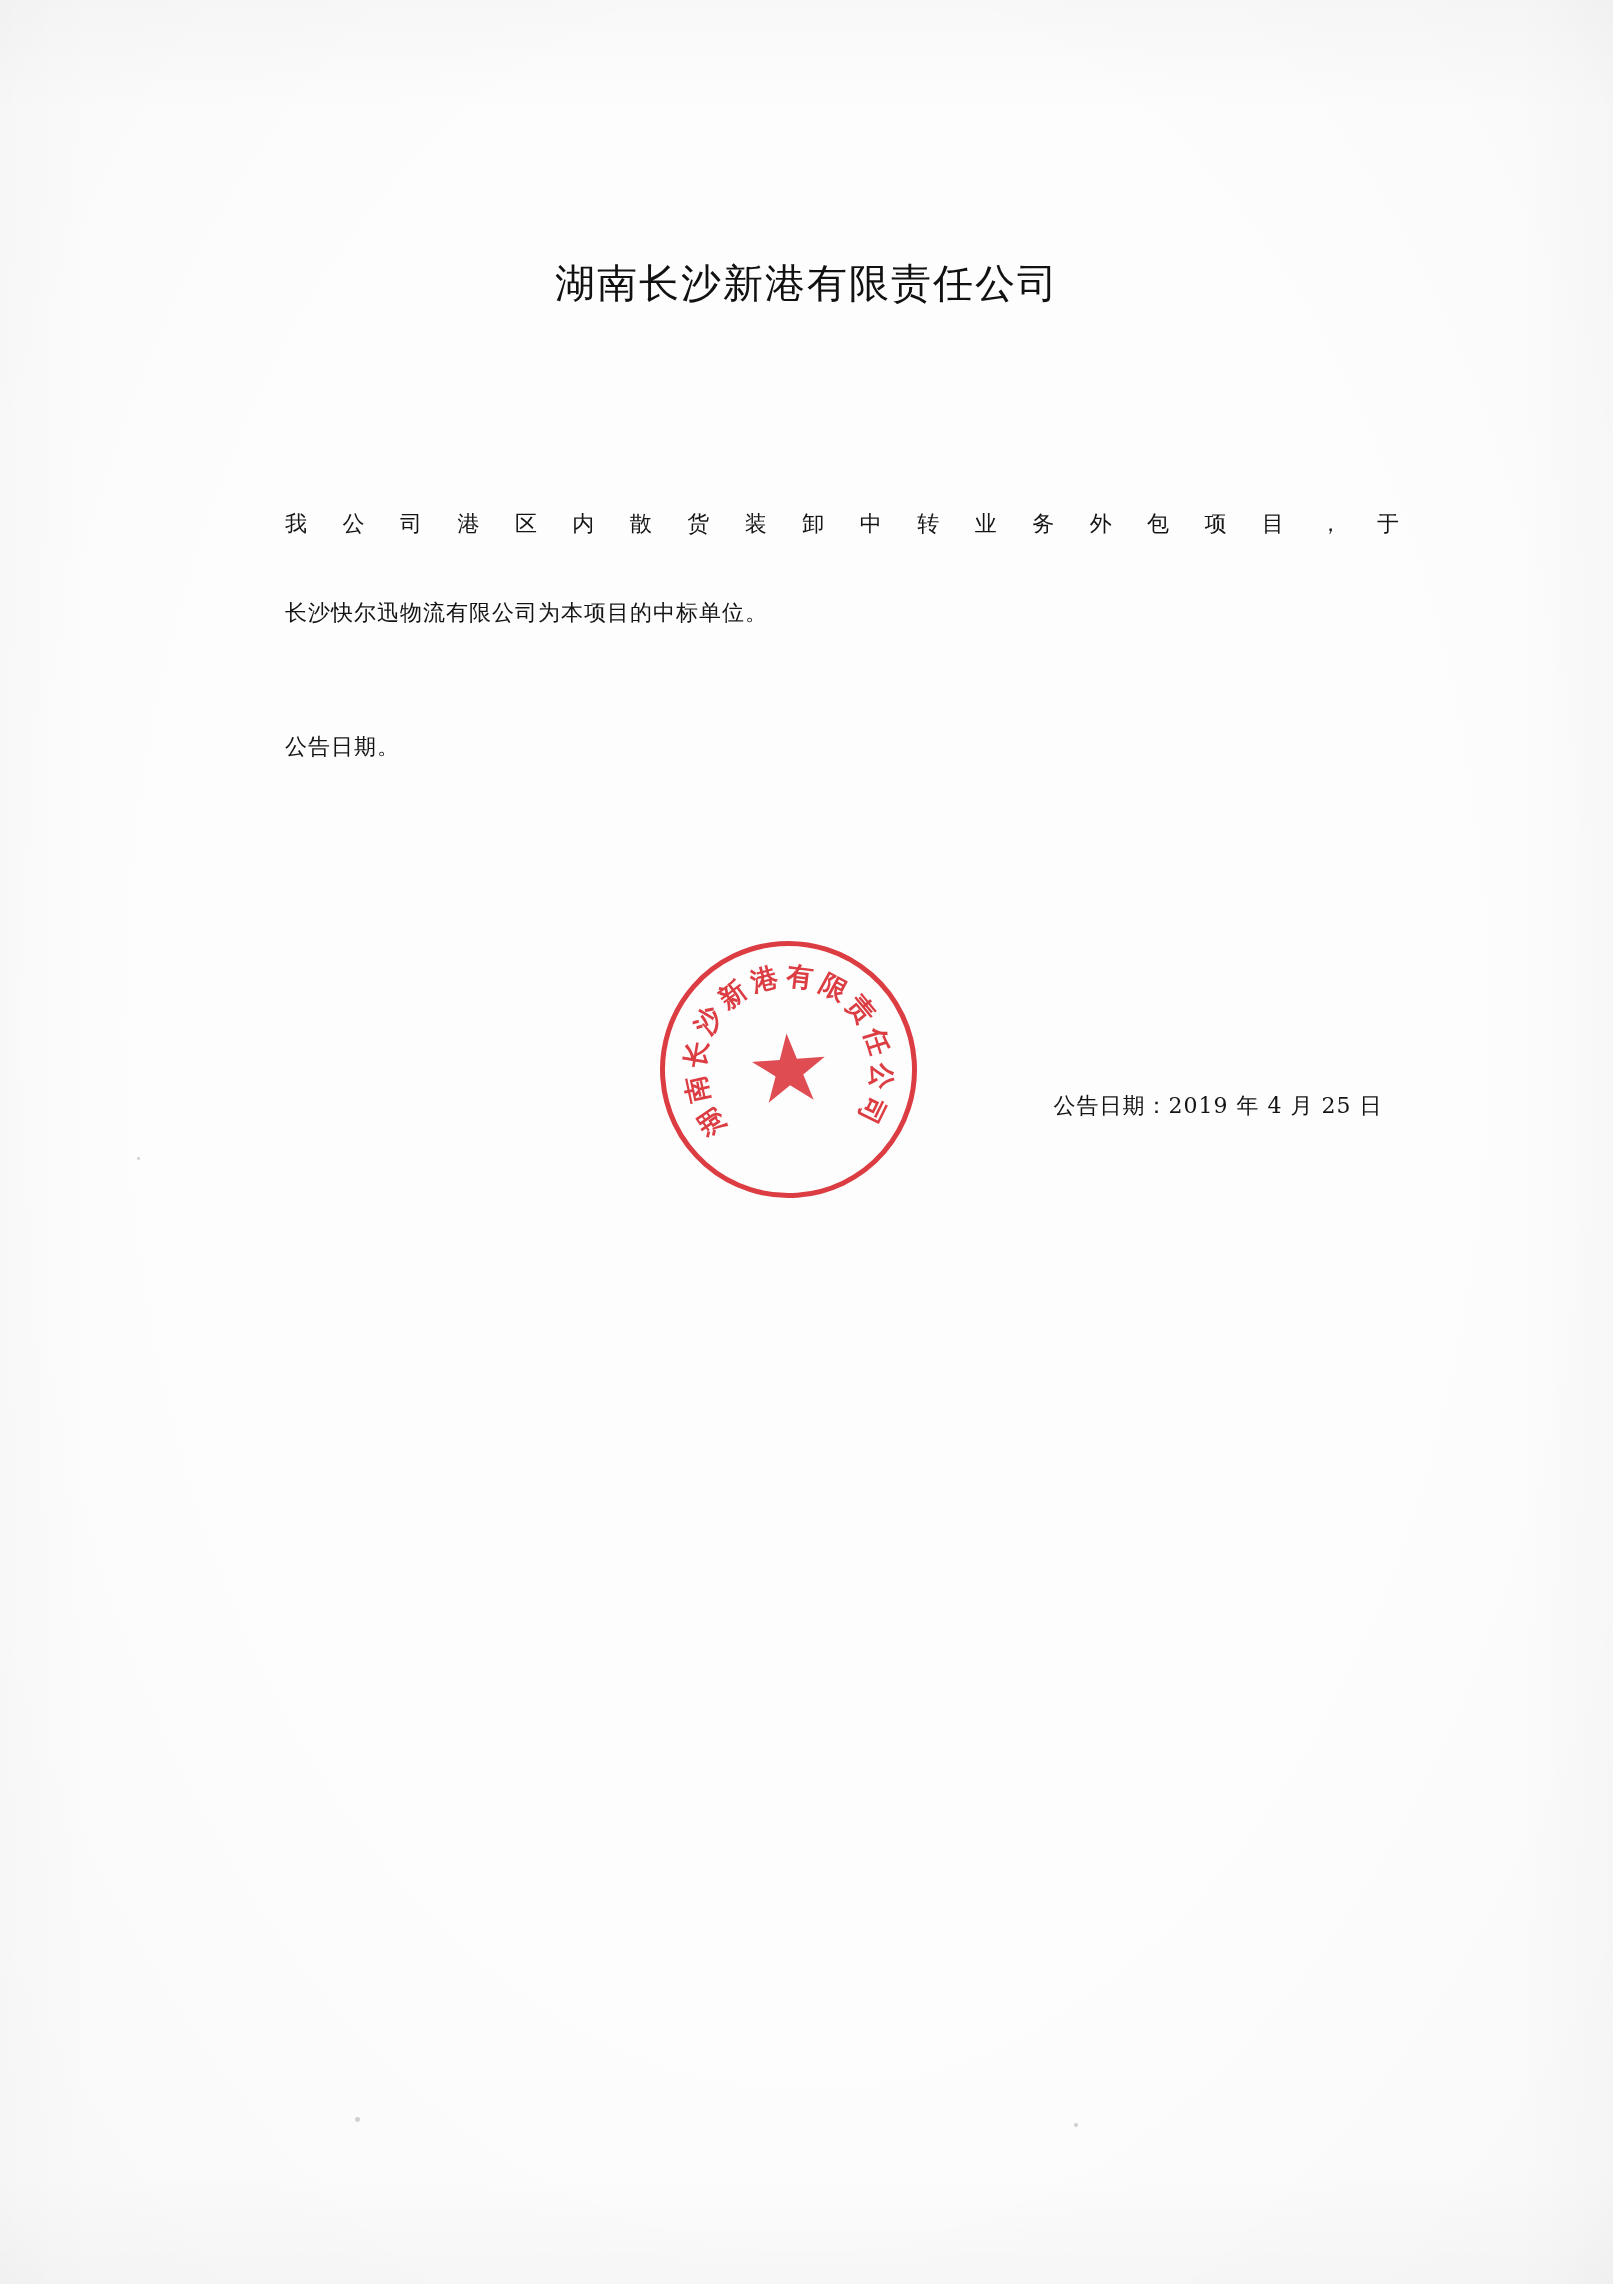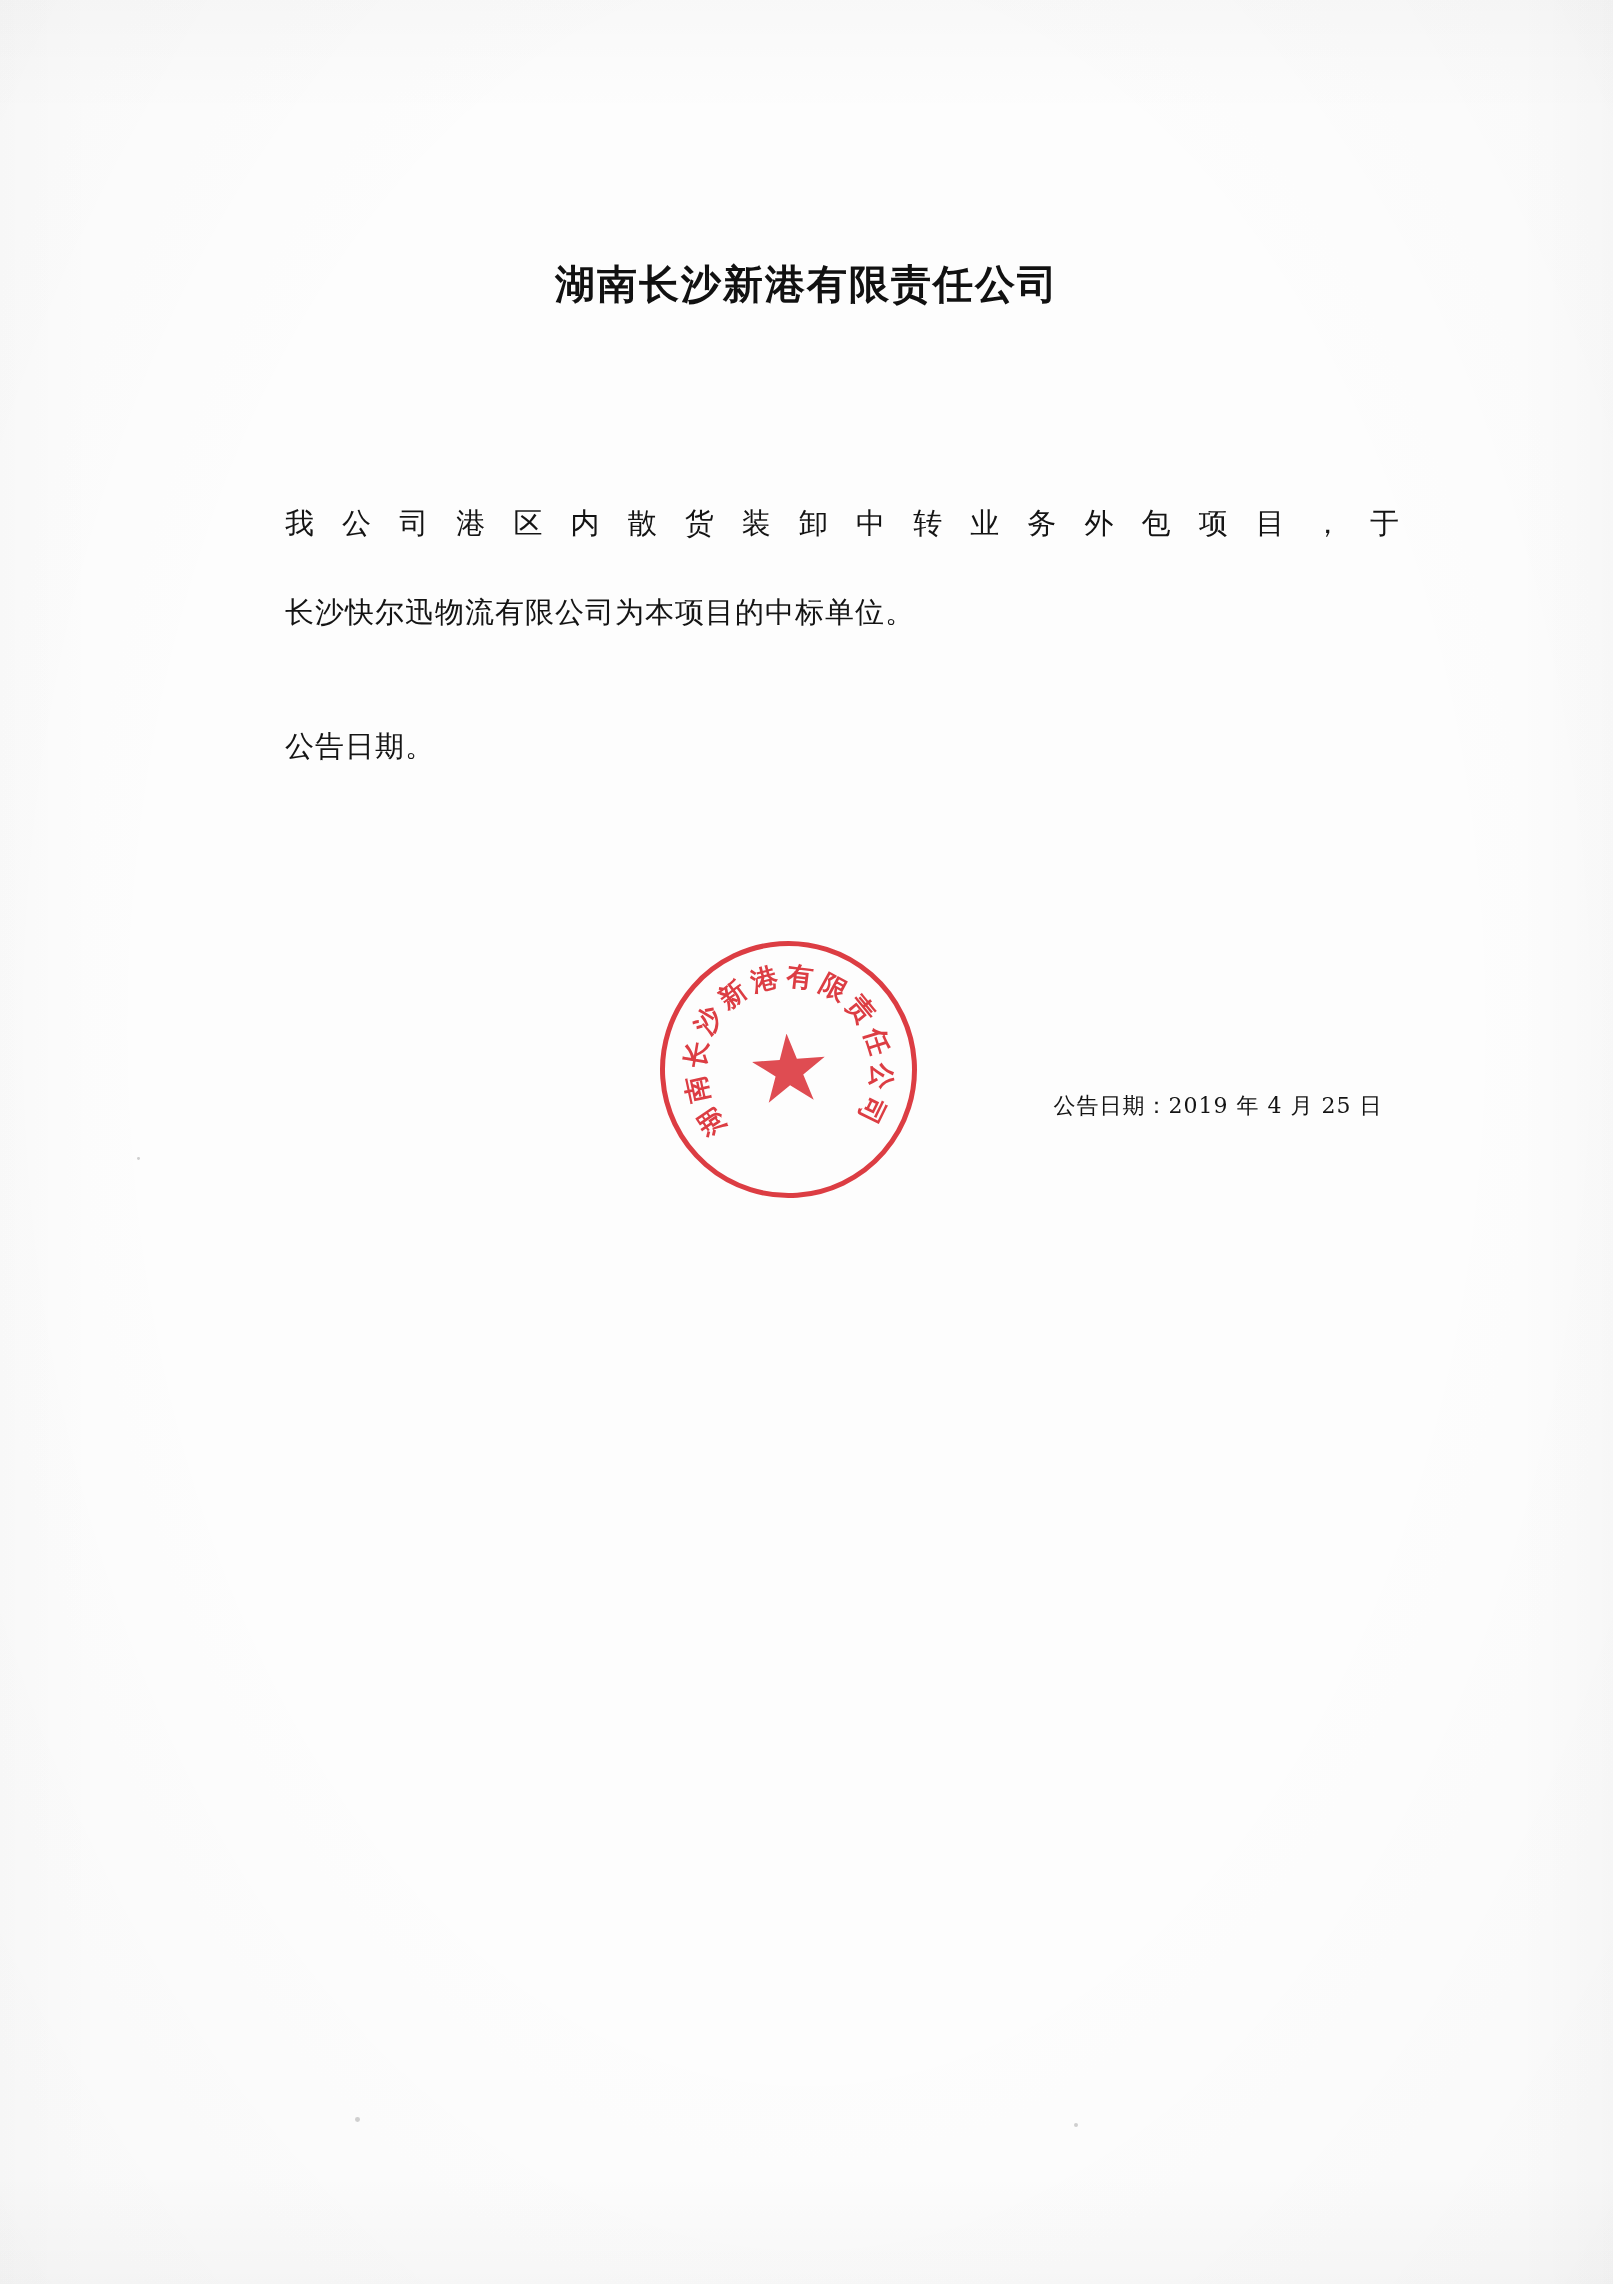--- a/index.html
+++ b/index.html
@@ -40,34 +40,34 @@
     height: 100%;
   }
 
   .title-block {
     padding-top: 253px;
     text-align: center;
   }
 
   .title-line {
     font-family: "DejaVu Serif", "Liberation Serif", serif;
-    font-weight: bold;
+    font-weight: normal;
     font-size: 40px;
     line-height: 61px;
     letter-spacing: 2px;
     color: #111;
   }
 
   .body-block {
     margin-top: 165px;
   }
 
   .para {
     font-family: "DejaVu Serif", "Liberation Serif", serif;
-    font-size: 29px;
+    font-size: 22px;
     line-height: 89px;
     color: #141414;
     text-align: justify;
     text-align-last: justify;
     text-indent: 71px;
     letter-spacing: 1px;
   }
 
   .para.no-justify {
     text-align: right;

